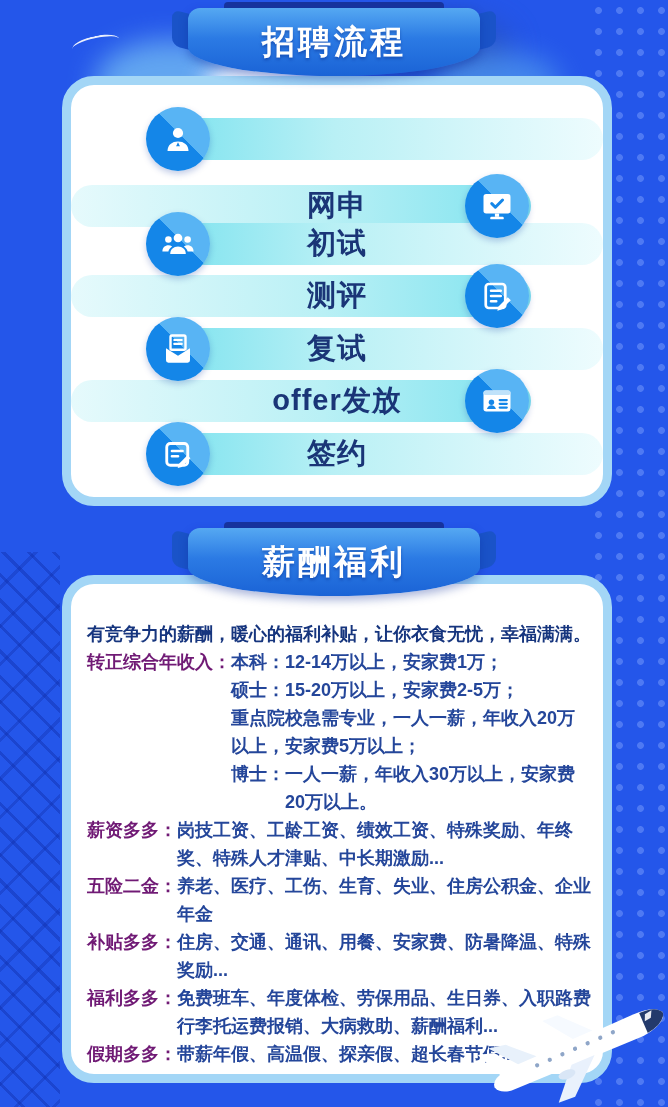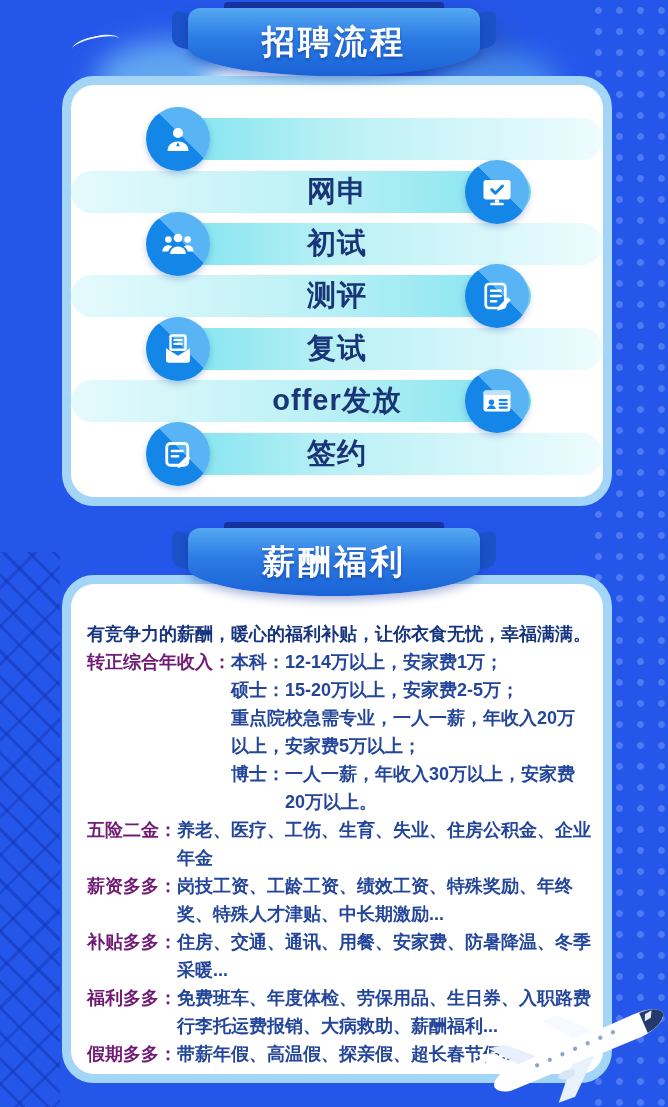--- a/index.html
+++ b/index.html
@@ -102,21 +102,21 @@
       <div class="step-bar"></div>
       <div class="step-circle">
         <svg viewBox="0 0 24 24">
             <circle cx="12" cy="8" r="3.4" fill="#fff"></circle>
             <path d="M5 20c0-4.2 3.1-6.4 7-6.4s7 2.2 7 6.4z" fill="#fff"></path>
             <path d="M12 14.2l-1.3 2.6h2.6z" fill="#1486e8"></path>
           </svg>
       </div>
     </div>
 
-    <div class="srow right" style="top:75px">
+    <div class="srow right" style="top:89px">
       <div class="step-bar"></div>
       <div class="step-circle">
         <svg viewBox="0 0 24 24">
             <rect x="3" y="4" width="18" height="13" rx="1.8" fill="#fff"></rect>
             <path d="M8.5 10.4l2.4 2.4 4.8-4.8" stroke="#1486e8" stroke-width="2" fill="none" stroke-linecap="round" stroke-linejoin="round"></path>
             <rect x="10.6" y="17" width="2.8" height="2.2" fill="#fff"></rect>
             <rect x="7.5" y="19.2" width="9" height="1.7" rx="0.8" fill="#fff"></rect>
           </svg>
       </div>
       <div class="step-label">网申</div>
@@ -210,30 +210,30 @@
           <span class="sub-line">硕士：15-20万以上，安家费2-5万；</span>
           <span class="sub-line">重点院校急需专业，一人一薪，年收入20万以上，安家费5万以上；</span>
           <span class="phd">
             <span class="pfx">博士：</span>
             <span>一人一薪，年收入30万以上，安家费20万以上。</span>
           </span>
         </span>
       </div>
 
       <div class="benefit">
+        <span class="blabel">薪资多多：</span>
+        <span class="btext">岗技工资、工龄工资、绩效工资、特殊奖励、年终奖、特殊人才津贴、中长期激励...</span>
+      </div>
+      <div class="benefit">
         <span class="blabel">五险二金：</span>
         <span class="btext">养老、医疗、工伤、生育、失业、住房公积金、企业年金</span>
       </div>
       <div class="benefit">
-        <span class="blabel">薪资多多：</span>
-        <span class="btext">岗技工资、工龄工资、绩效工资、特殊奖励、年终奖、特殊人才津贴、中长期激励...</span>
-      </div>
-      <div class="benefit">
         <span class="blabel">补贴多多：</span>
-        <span class="btext">住房、交通、通讯、用餐、安家费、防暑降温、冬季采暖...</span>
+        <span class="btext">住房、交通、通讯、用餐、安家费、防暑降温、特殊奖励...</span>
       </div>
       <div class="benefit">
         <span class="blabel">福利多多：</span>
         <span class="btext">免费班车、年度体检、劳保用品、生日券、入职路费行李托运费报销、大病救助、薪酬福利...</span>
       </div>
       <div class="benefit">
         <span class="blabel">假期多多：</span>
         <span class="btext">带薪年假、高温假、探亲假、超长春节假...</span>
       </div>
 

